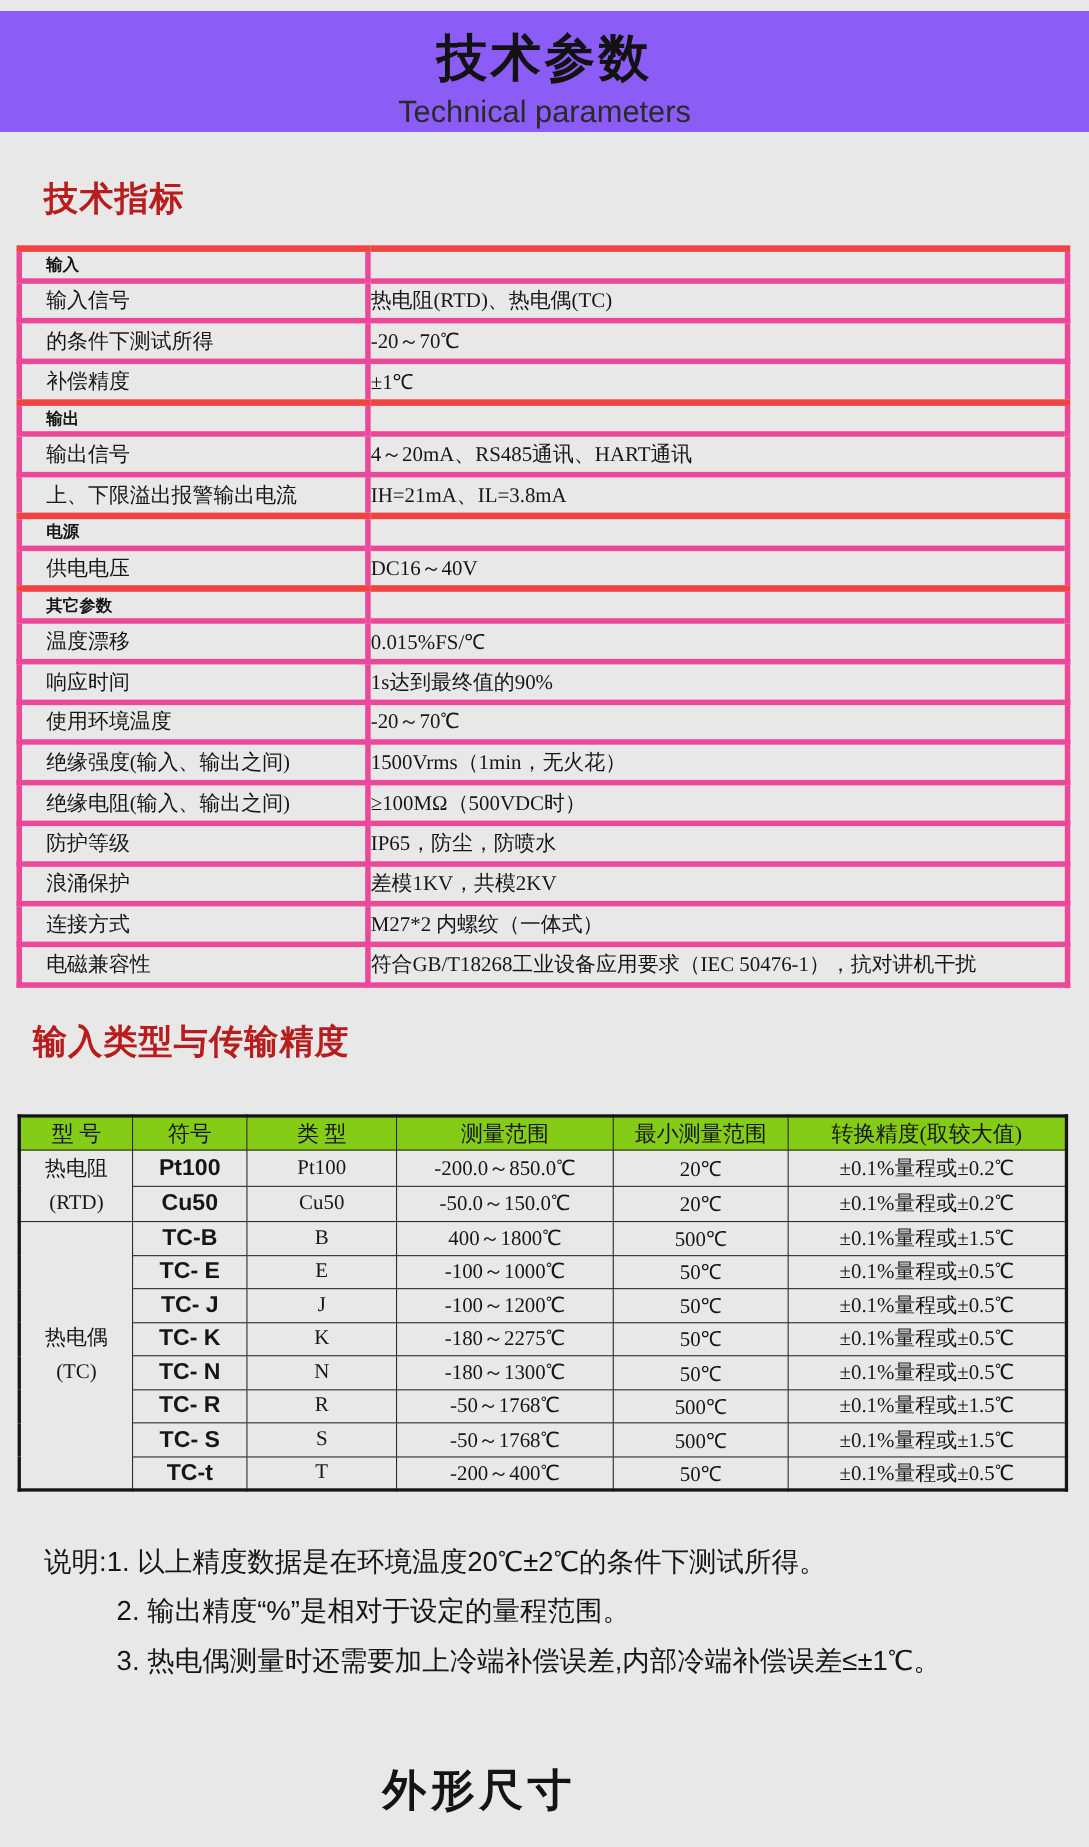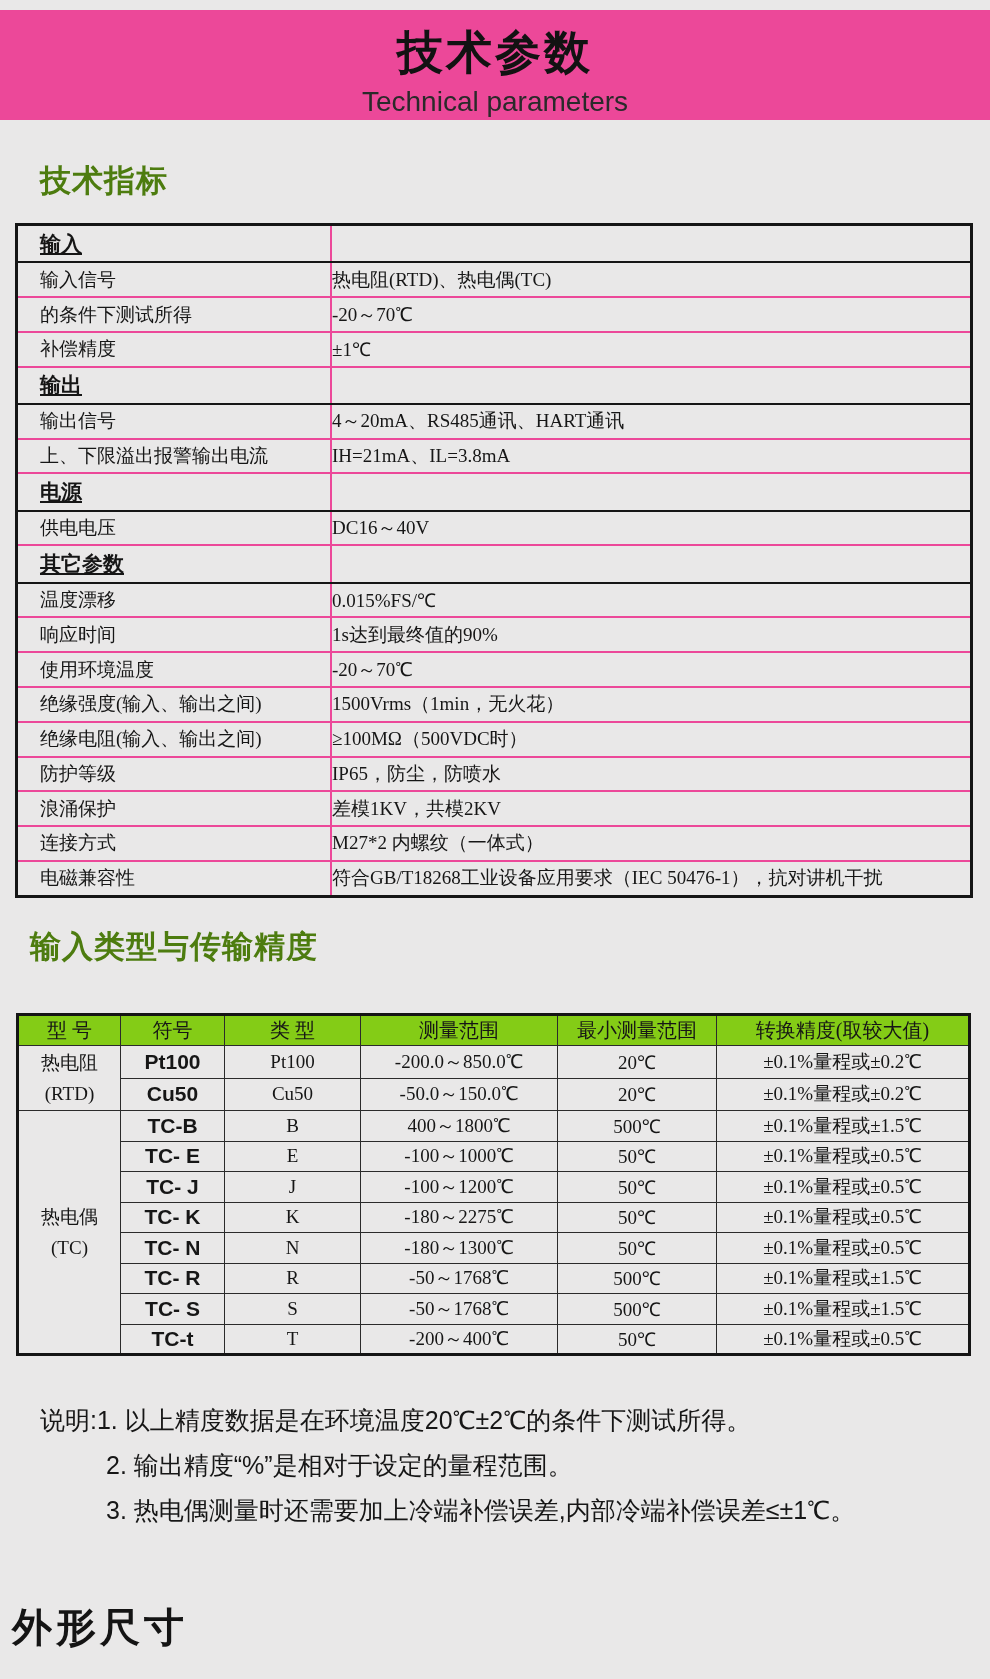--- a/index.html
+++ b/index.html
@@ -9,68 +9,67 @@
     color:#1a1a1a;
     font-family:"Liberation Sans", sans-serif;
     position:relative;
     overflow:hidden;
   }
 
   
   .banner {
     position:absolute; top:10px; left:0;
     width:990px; height:110px;
-    background:#ec4899;
+    background:#8b5cf6;
     text-align:center;
   }
   .banner h1 {
     margin:12px 0 0 0;
     font-size:46px; font-weight:bold;
     letter-spacing:3px; color:#121212;
   }
   .banner .subtitle {
     margin-top:2px;
     font-size:28px; color:#2a2a2a;
   }
 
   
   .sec-heading {
     position:absolute; margin:0;
-    font-size:31px; font-weight:bold; color:#4d7c0f;
+    font-size:31px; font-weight:bold; color:#b91c1c;
     letter-spacing:1px;
   }
   #sec1-heading { top:160px; left:40px; }
   #sec2-heading { top:926px; left:30px; }
   #footer-heading {
     position:absolute; top:1600px; left:0; width:871px;
-    margin:0; 
-    font-size:40px; font-weight:bold; color:#141414; letter-spacing:4px;padding-left:12px;
+    margin:0; text-align:center;
+    font-size:40px; font-weight:bold; color:#141414; letter-spacing:4px;
   }
 
   
   .spec-table {
     position:absolute; top:223px; left:15px;
     width:958px; height:675px;
     border-collapse:collapse; table-layout:fixed;
     font-family:"Liberation Serif", serif;
     font-size:19px; color:#161616;
     border:3px solid #151515;
   }
   .spec-table td {
-    border:2px solid #ec4899;
+    border:5px solid #ec4899;
     padding:0 4px 0 0; vertical-align:middle;
   }
   .spec-table td.label { width:286px; padding-left:22px; }
   .spec-table td.value { }
   .spec-table tr.section td {
     font-family:"Liberation Sans", sans-serif;
-    font-weight:bold; font-size:21px;
-    border-top:2px solid #ef4444;
+    font-weight:bold; font-size:15px;
+    border-top:6px solid #ef4444;
     border-bottom:2px solid #151515;
-    text-decoration:underline;
   }
 
   
   .types-table {
     position:absolute; top:1013px; left:16px;
     width:955px; height:332px;
     border-collapse:collapse; table-layout:fixed;
     text-align:center;
     font-family:"Liberation Serif", serif;
     font-size:19px; color:#161616;

